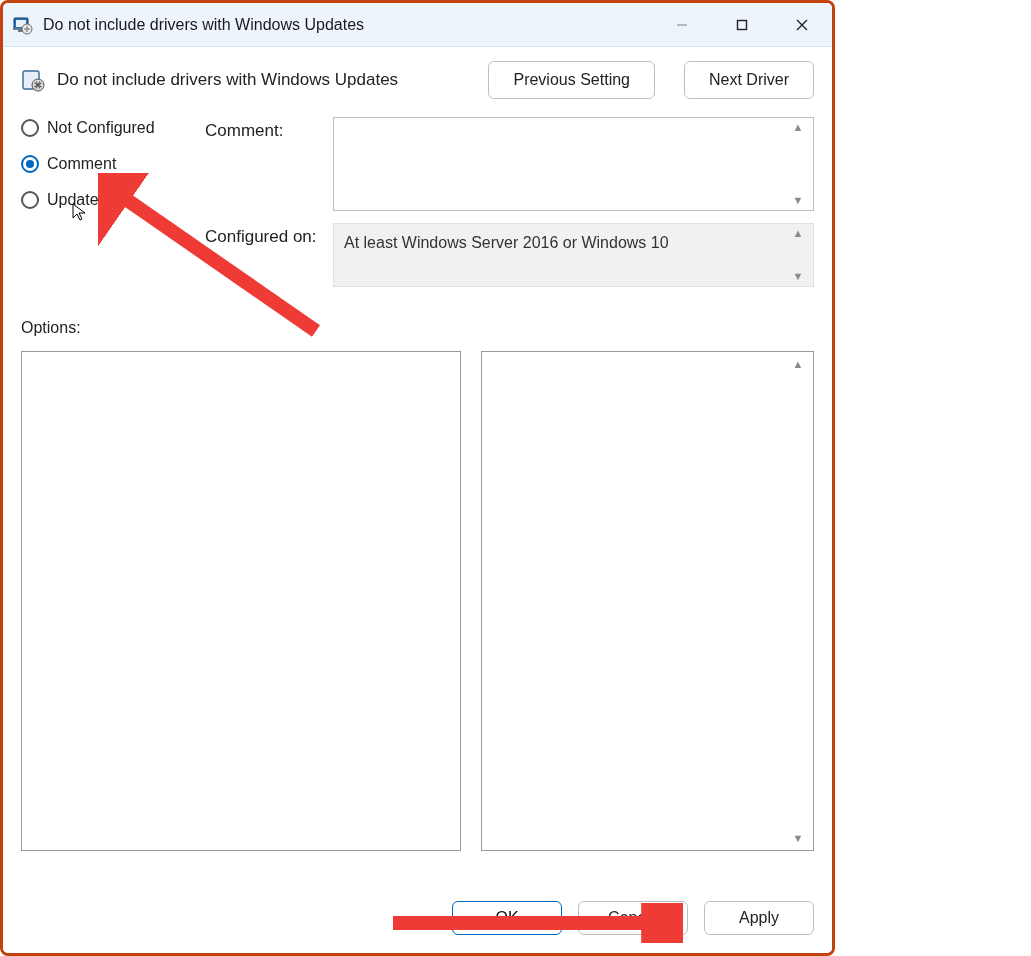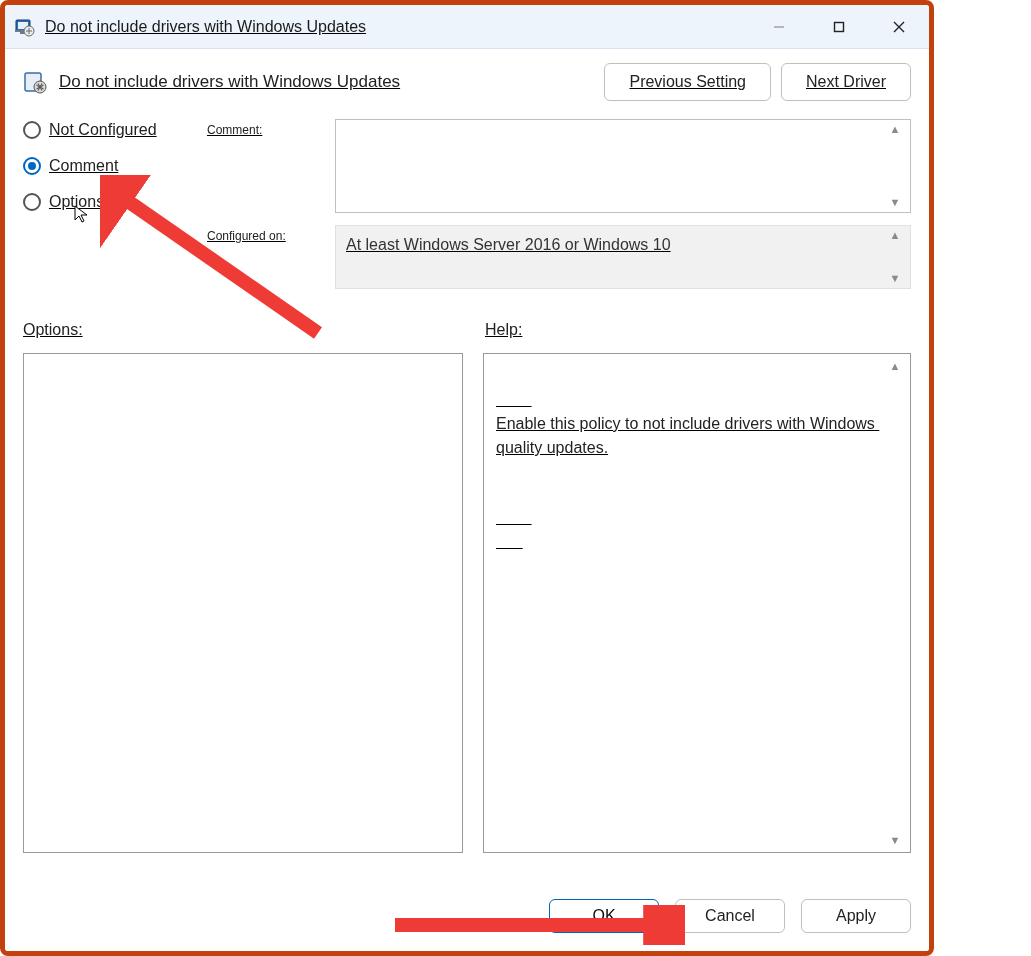--- a/index.html
+++ b/index.html
@@ -7,28 +7,27 @@
   body {
     font-family: "Segoe UI", Arial, sans-serif;
     font-size: 15px;
     background: #fff;
     width: 1031px;
     height: 956px;
     overflow: hidden;
     position: relative;
   }
   .window {
-    width: 934px;
+    width: 835px;
     height: 956px;
-    border: 5px solid #c2410c;
+    border: 3px solid #c2410c;
     border-radius: 8px;
     background: #fff;
     position: relative;
     overflow: hidden;
-    text-decoration: underline;
   }
   
   .titlebar {
     height: 44px;
     background: #eef4fc;
     display: flex;
     align-items: center;
     padding: 0 0 0 10px;
     border-bottom: 1px solid #d8e1ee;
   }
@@ -47,21 +46,21 @@
   .winctrl svg { width:12px; height:12px; }
 
   
   .client { padding: 14px 18px 18px 18px; position:relative; height: calc(100% - 44px); }
   .policy-header {
     display:flex; align-items:center; gap:12px;
     margin-bottom: 10px;
   }
   .policy-icon { width:24px; height:24px; flex:0 0 24px; }
   .policy-title { font-size:17px; color:#222; flex:0 0 auto; }
-  .nav-buttons { margin-left:auto; display:flex; gap:10px; }
+  .nav-buttons { margin-left:auto; display:flex; gap:29px; }
   .btn {
     border:1px solid #bfbfbf;
     background:#fff;
     border-radius:6px;
     padding: 9px 24px;
     font-size:16px;
     color:#222;
     cursor:pointer;
   }
 
@@ -87,21 +86,21 @@
   }
   .radio-item.selected .radio-circle {
     border-color:#0067c0;
   }
   .radio-item.selected .radio-circle::after {
     content:""; width:8px; height:8px; background:#0067c0; border-radius:50%;
   }
 
   .right-col { flex:1; }
   .field-row { display:flex; align-items:flex-start; margin-bottom:12px; }
-  .field-label { width: 128px; flex:0 0 128px; font-size:12px; color:#222; padding-top:4px; }
+  .field-label { width: 128px; flex:0 0 128px; font-size:17px; color:#222; padding-top:4px; }
   .multiline-box {
     flex:1;
     border:1px solid #bfbfbf;
     background:#fff;
     min-height: 94px;
     position:relative;
   }
   .supported-box {
     flex:1;
     border:1px solid #e0e0e0;
@@ -117,21 +116,21 @@
     display:flex; flex-direction:column; justify-content:space-between;
     padding:4px 0;
   }
   .spin-arrows span {
     color:#8a8a8a; font-size:11px; text-align:center; line-height:1;
     cursor:pointer;
   }
 
   
   .labels-row {
-    display:flex; gap:22px; margin-top:20px;
+    display:flex; gap:22px; margin-top:20px;flex-direction:column;
   }
   .labels-row > div { font-size:16px; color:#222; }
   .labels-row .options-label { width: 440px; }
   .labels-row .help-label { flex:1; }
 
   
   .panes-row {
     display:flex; gap:20px; margin-top:14px;
     height: 500px;
   }
@@ -245,21 +244,21 @@
         <div class="radio-item">
           <span class="radio-circle"></span>
           <span>Not Configured</span>
         </div>
         <div class="radio-item selected">
           <span class="radio-circle"></span>
           <span>Comment</span>
         </div>
         <div class="radio-item">
           <span class="radio-circle"></span>
-          <span>Options</span>
+          <span>Updates</span>
         </div>
       </div>
 
       <div class="right-col">
         <div class="field-row">
           <div class="field-label">Comment:</div>
           <div class="multiline-box">
             <span></span>
             <div class="spin-arrows">
               <span>▲</span>
@@ -275,27 +274,25 @@
               <span>▲</span>
               <span>▼</span>
             </div>
           </div>
         </div>
       </div>
     </div>
 
     <div class="labels-row">
       <div class="options-label">Options:</div>
-      <div class="help-label">Help:</div>
     </div>
 
     <div class="panes-row">
       <div class="pane options"></div>
       <div class="pane help">
-        <p>Enable this policy to not include drivers with Windows quality updates.</p>
         <div class="help-scroll">
           <span>▲</span>
           <span>▼</span>
         </div>
       </div>
     </div>
 
     <div class="bottom-bar">
       <button class="btn footer primary">OK</button>
       <button class="btn footer">Cancel</button>

